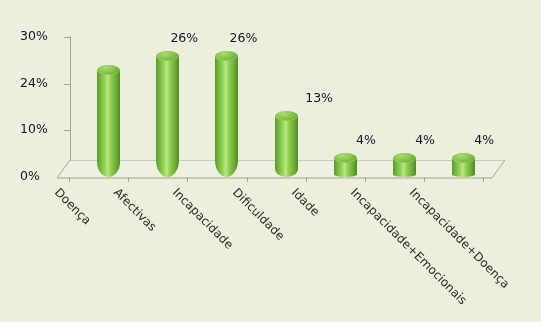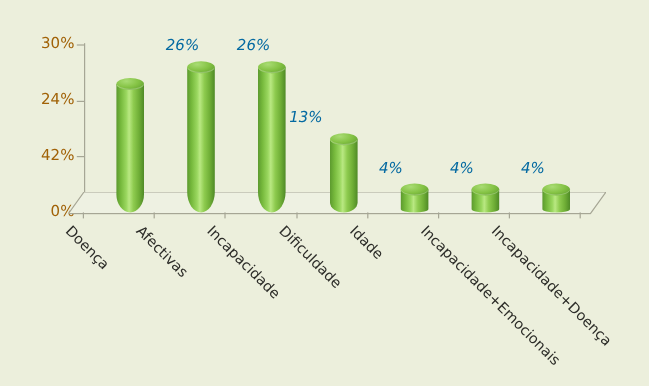--- a/index.html
+++ b/index.html
@@ -45,23 +45,23 @@
     position: absolute;
     left: 64px;
     width: 6px;
     height: 1px;
     background: #a6a695;
   }
   .y-tick-label {
     position: absolute;
     right: 0;
     width: 42px;
-    text-align: right;
+    text-align: left;
     font-size: 12.5px;
-    color: #a16207;
+    color: #0f172a;
     line-height: 1;
     font-family: "DejaVu Sans", sans-serif;
   }
   .y-tick-label-wrap {
     position: absolute;
     left: 14px;
     width: 48px;
     height: 14px;
   }
 
@@ -113,25 +113,24 @@
         #a9dc74 0%,
         #85c345 48%,
         #6aa935 78%,
         #558d27 100%);
     box-shadow: inset 0 -1px 0 rgba(255,255,255,0.25);
   }
   .bar-label {
     position: absolute;
     width: 60px;
     left: -18px;
-    text-align: left;
+    text-align: right;
     font-size: 12.5px;
-    color: #0369a1;
+    color: #0f172a;
     line-height: 1;
-    font-style: italic;
   }
 
   
   .cat-label {
     position: absolute;
     font-size: 12px;
     color: #2c2c28;
     white-space: nowrap;
     transform-origin: left top;
     transform: rotate(45deg);
@@ -155,21 +154,21 @@
 
     <div class="y-axis-line"></div>
 
     <div id="y-ticks">
         <div class="y-tick-mark" style="top: 177px;"></div>
         <div class="y-tick-label-wrap" style="top: 170px;">
           <div class="y-tick-label">0%</div>
         </div>
         <div class="y-tick-mark" style="top: 130.333px;"></div>
         <div class="y-tick-label-wrap" style="top: 123.333px;">
-          <div class="y-tick-label">42%</div>
+          <div class="y-tick-label">10%</div>
         </div>
         <div class="y-tick-mark" style="top: 83.6667px;"></div>
         <div class="y-tick-label-wrap" style="top: 76.6667px;">
           <div class="y-tick-label">24%</div>
         </div>
         <div class="y-tick-mark" style="top: 37px;"></div>
         <div class="y-tick-label-wrap" style="top: 30px;">
           <div class="y-tick-label">30%</div>
         </div>
       </div>
@@ -204,21 +203,21 @@
       <div class="bar-label" style="left: 138.2px; top: 31.6667px;">26%</div>
       <div class="bar" style="left: 215.4px; top: 49.6667px; height: 127.333px;">
         <div class="bar-body" style="height: 121.333px;"></div>
         <div class="bar-cap" style="top: 1px;"></div>
       </div>
       <div class="bar-label" style="left: 197.4px; top: 31.6667px;">26%</div>
       <div class="bar" style="left: 274.6px; top: 110.333px; height: 66.6667px;">
         <div class="bar-body" style="height: 60.6667px;"></div>
         <div class="bar-cap" style="top: 1px;"></div>
       </div>
-      <div class="bar-label" style="left: 241px; top: 92.3333px;">13%</div>
+      <div class="bar-label" style="left: 273px; top: 92.3333px;">13%</div>
       <div class="bar" style="left: 333.8px; top: 152.333px; height: 24.6667px;">
         <div class="bar-body" style="height: 18.6667px;"></div>
         <div class="bar-cap" style="top: 1px;"></div>
       </div>
       <div class="bar-label" style="left: 315.8px; top: 134.333px;">4%</div>
       <div class="bar" style="left: 393px; top: 152.333px; height: 24.6667px;">
         <div class="bar-body" style="height: 18.6667px;"></div>
         <div class="bar-cap" style="top: 1px;"></div>
       </div>
       <div class="bar-label" style="left: 375px; top: 134.333px;">4%</div>

